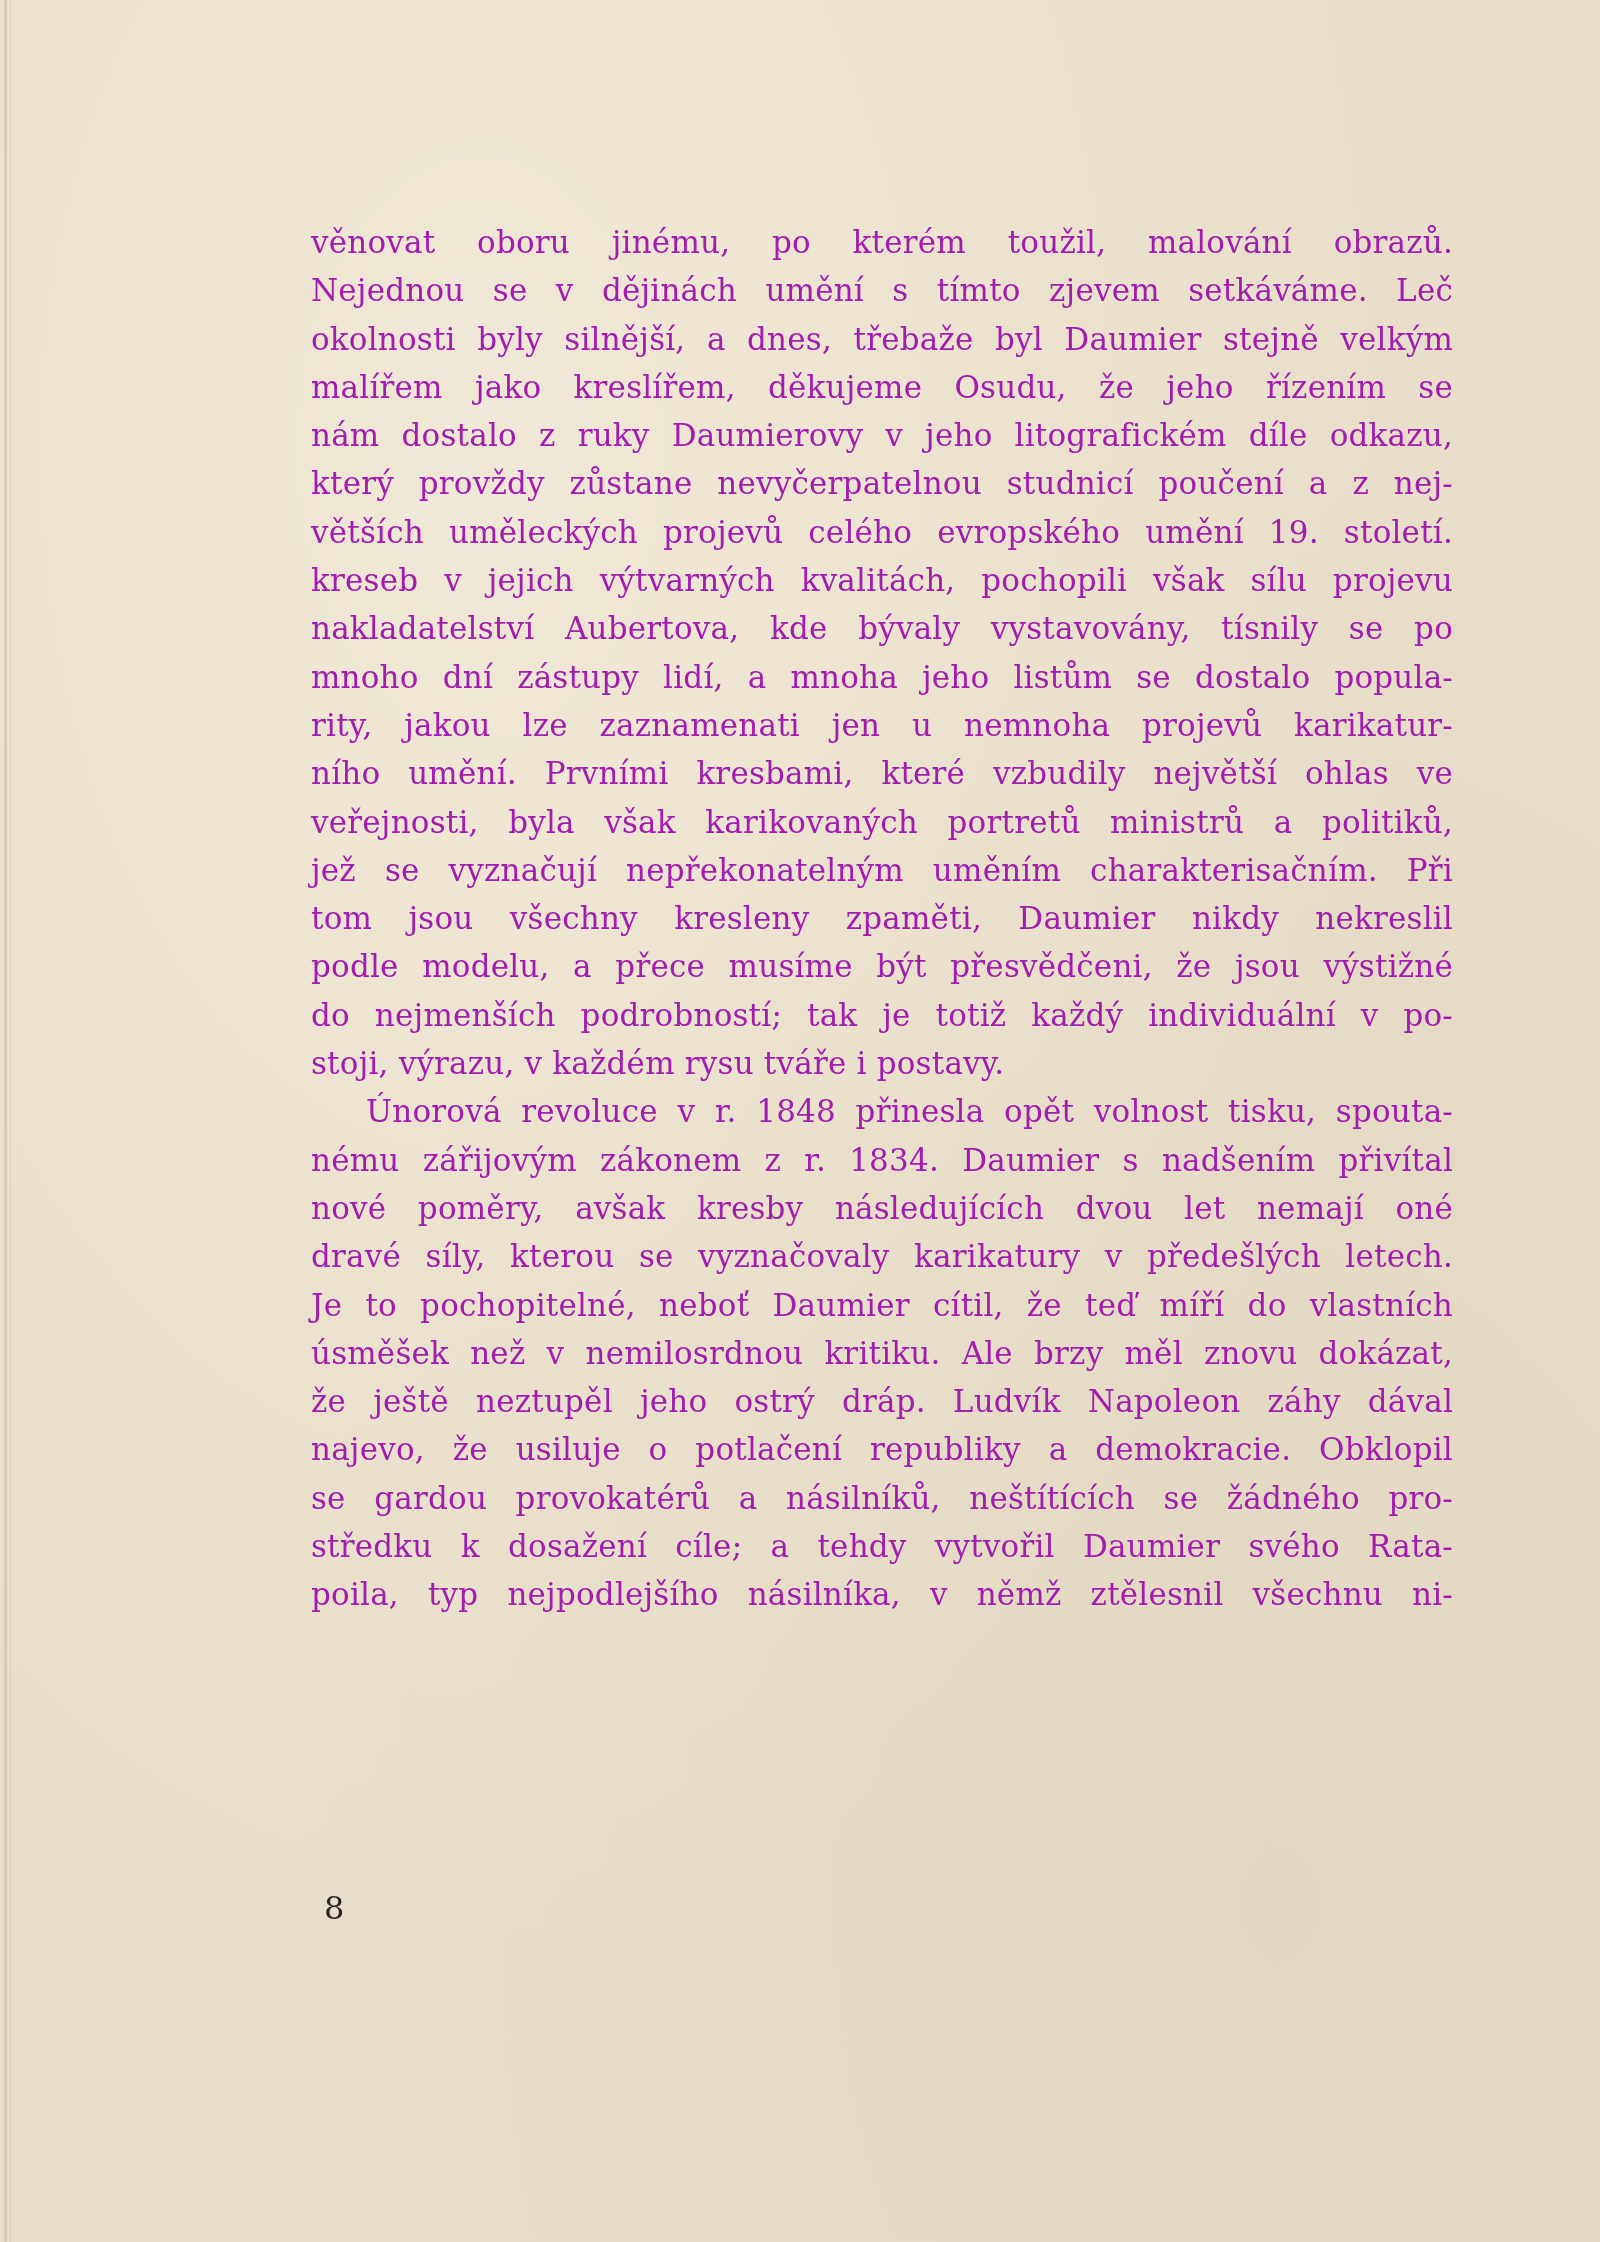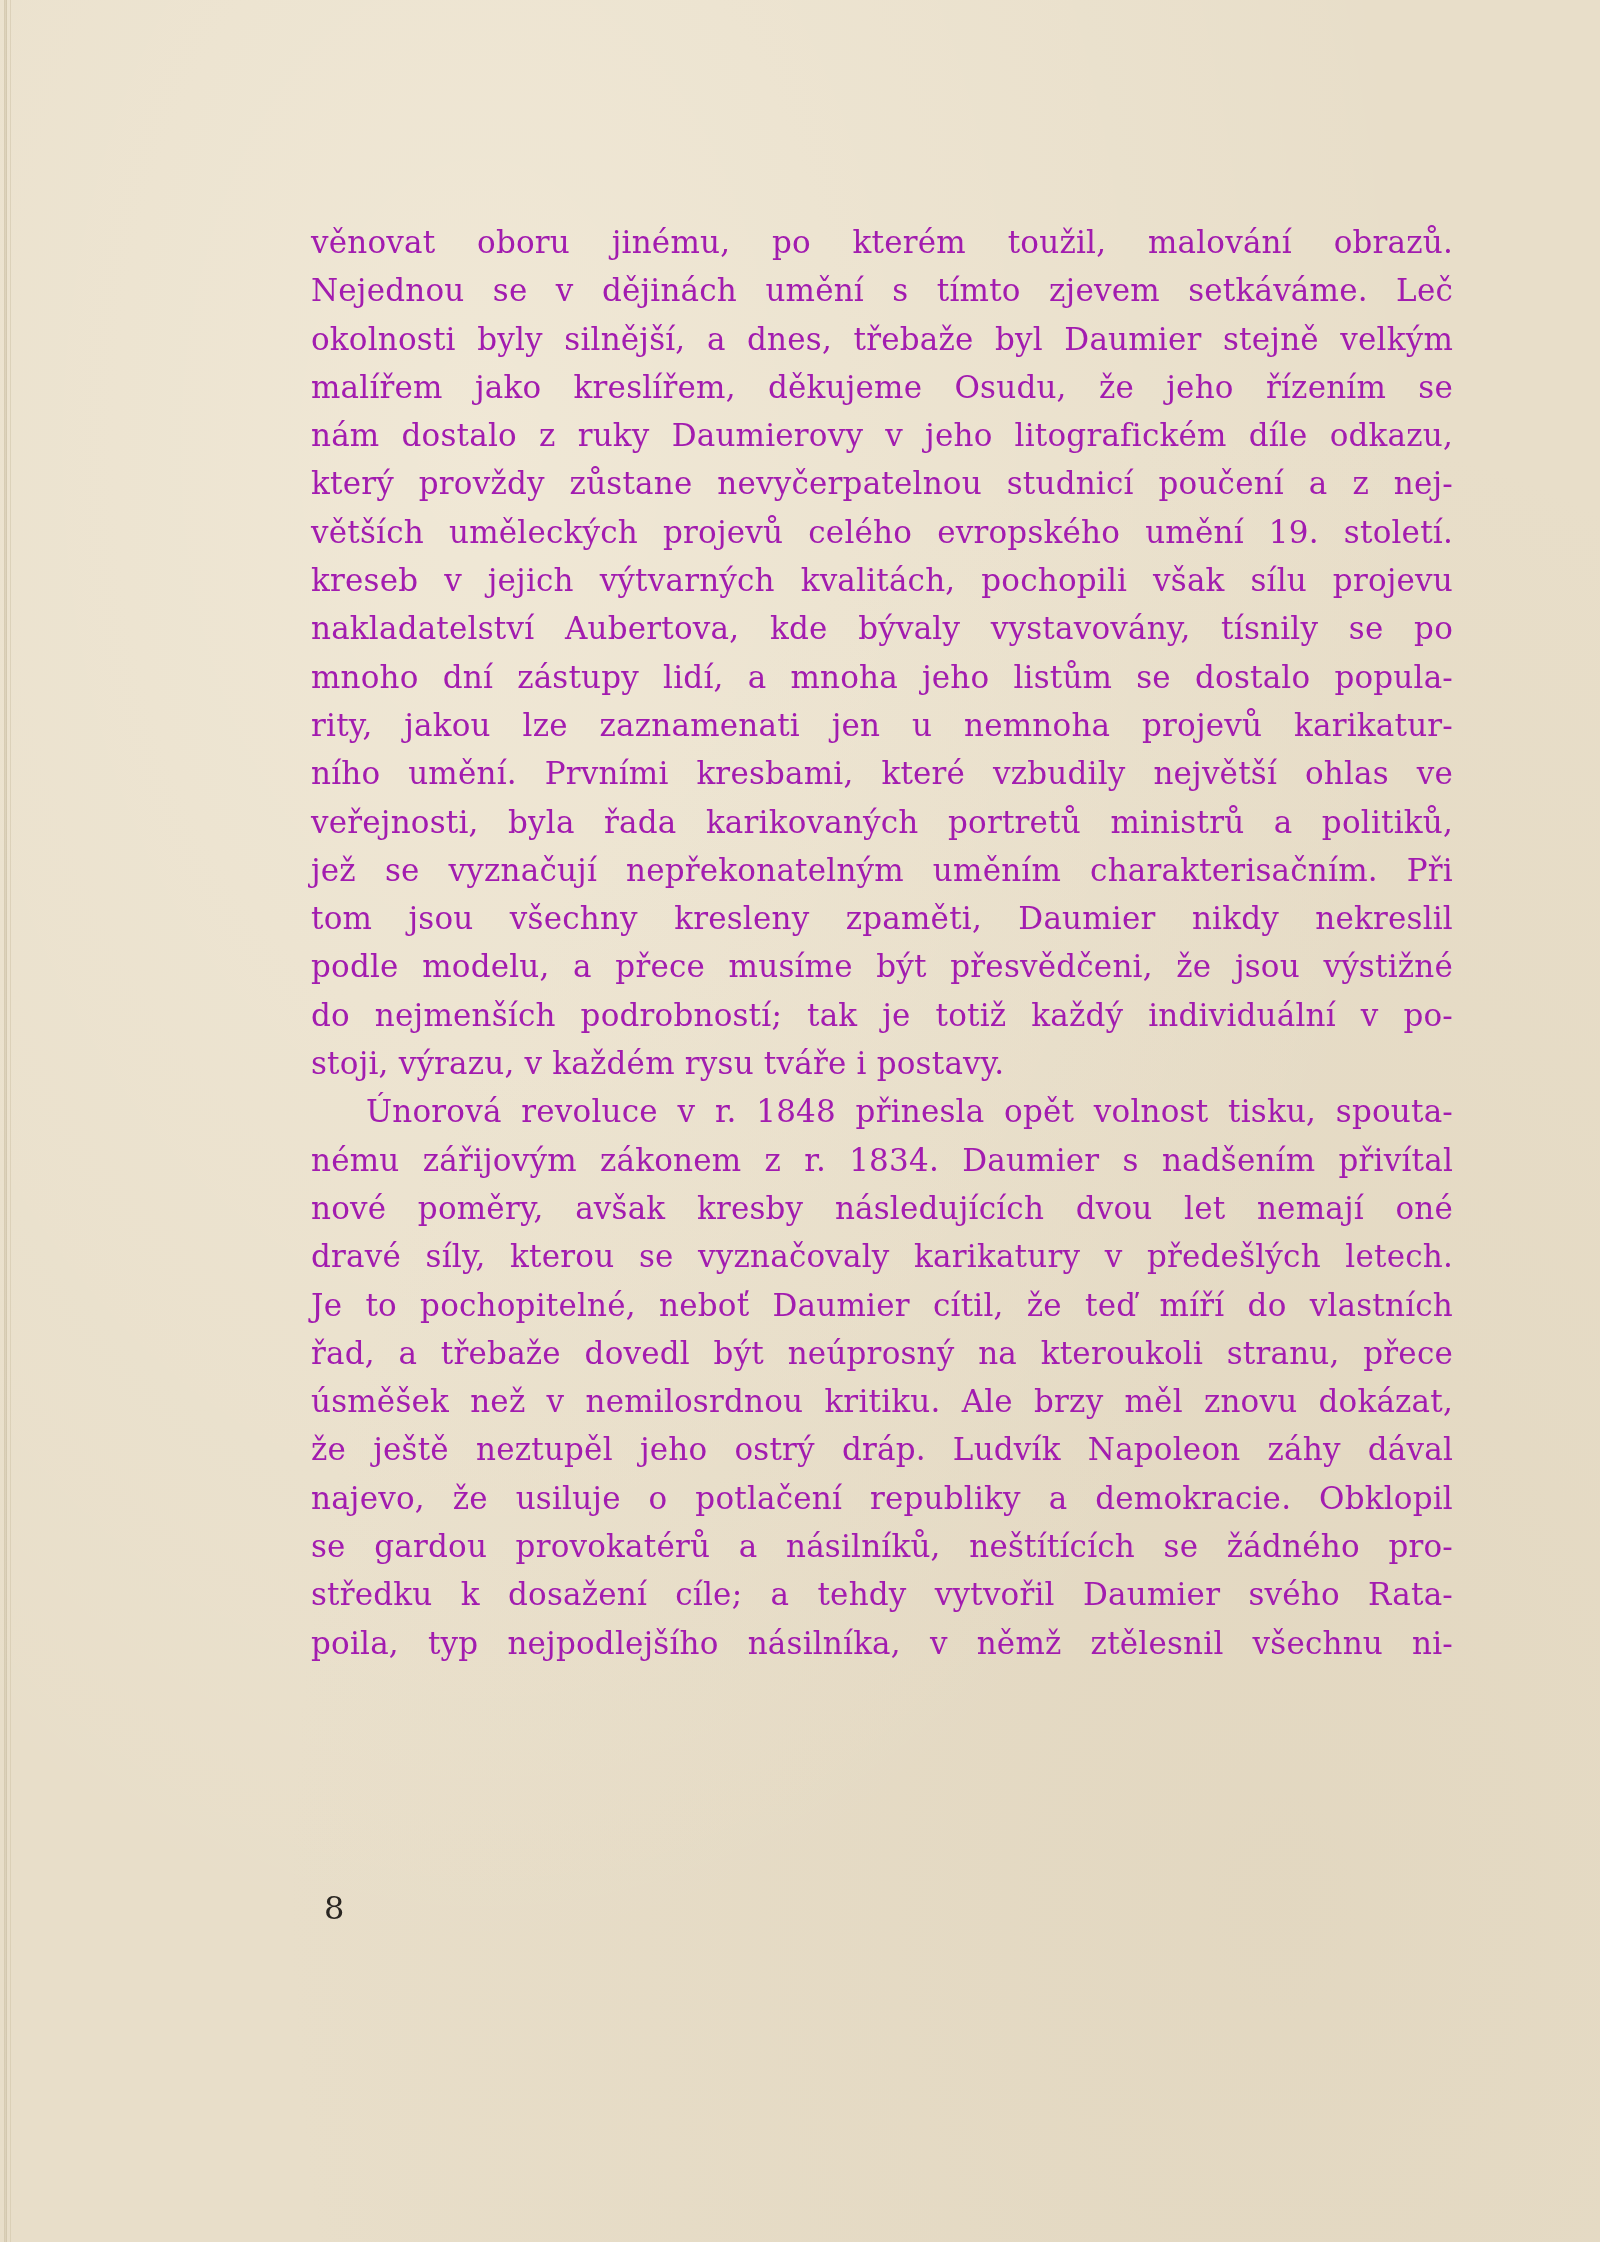--- a/index.html
+++ b/index.html
@@ -82,34 +82,33 @@
     <span class="line">okolnosti byly silnější, a dnes, třebaže byl Daumier stejně velkým</span>
     <span class="line">malířem jako kreslířem, děkujeme Osudu, že jeho řízením se</span>
     <span class="line">nám dostalo z ruky Daumierovy v jeho litografickém díle odkazu,</span>
     <span class="line">který provždy zůstane nevyčerpatelnou studnicí poučení a z nej-</span>
     <span class="line">větších uměleckých projevů celého evropského umění 19. století.</span>
     <span class="line">kreseb v jejich výtvarných kvalitách, pochopili však sílu projevu</span>
     <span class="line">nakladatelství Aubertova, kde bývaly vystavovány, tísnily se po</span>
     <span class="line">mnoho dní zástupy lidí, a mnoha jeho listům se dostalo popula-</span>
     <span class="line">rity, jakou lze zaznamenati jen u nemnoha projevů karikatur-</span>
     <span class="line">ního umění. Prvními kresbami, které vzbudily největší ohlas ve</span>
-    <span class="line">veřejnosti, byla řada karikovaných portretů ministrů a politiků,</span>
+    <span class="line">veřejnosti, byla však karikovaných portretů ministrů a politiků,</span>
     <span class="line">jež se vyznačují nepřekonatelným uměním charakterisačním. Při</span>
     <span class="line">tom jsou všechny kresleny zpaměti, Daumier nikdy nekreslil</span>
     <span class="line">podle modelu, a přece musíme být přesvědčeni, že jsou výstižné</span>
     <span class="line">do nejmenších podrobností; tak je totiž každý individuální v po-</span>
     <span class="line last">stoji, výrazu, v každém rysu tváře i postavy.</span>
   </div>
   <div>
     <span class="line indent">Únorová revoluce v r. 1848 přinesla opět volnost tisku, spouta-</span>
     <span class="line">nému zářijovým zákonem z r. 1834. Daumier s nadšením přivítal</span>
     <span class="line">nové poměry, avšak kresby následujících dvou let nemají oné</span>
     <span class="line">dravé síly, kterou se vyznačovaly karikatury v předešlých letech.</span>
     <span class="line">Je to pochopitelné, neboť Daumier cítil, že teď míří do vlastních</span>
-    <span class="line">řad, a třebaže dovedl být neúprosný na kteroukoli stranu, přece</span>
     <span class="line">úsměšek než v nemilosrdnou kritiku. Ale brzy měl znovu dokázat,</span>
     <span class="line">že ještě neztupěl jeho ostrý dráp. Ludvík Napoleon záhy dával</span>
     <span class="line">najevo, že usiluje o potlačení republiky a demokracie. Obklopil</span>
     <span class="line">se gardou provokatérů a násilníků, neštítících se žádného pro-</span>
     <span class="line">středku k dosažení cíle; a tehdy vytvořil Daumier svého Rata-</span>
     <span class="line">poila, typ nejpodlejšího násilníka, v němž ztělesnil všechnu ni-</span>
   </div>
 </div>
 
 <div class="page-number">8</div>

